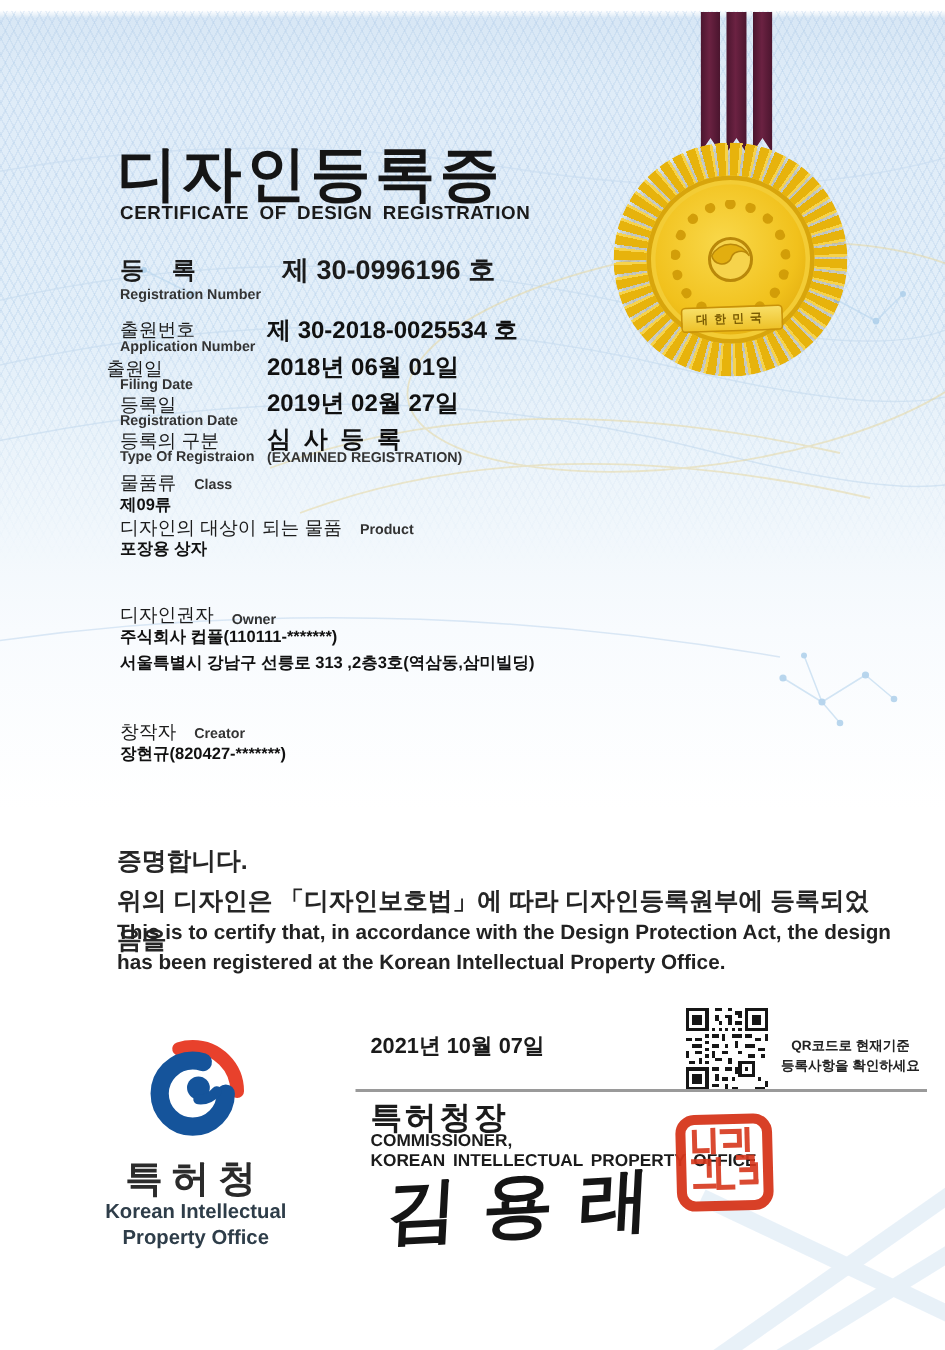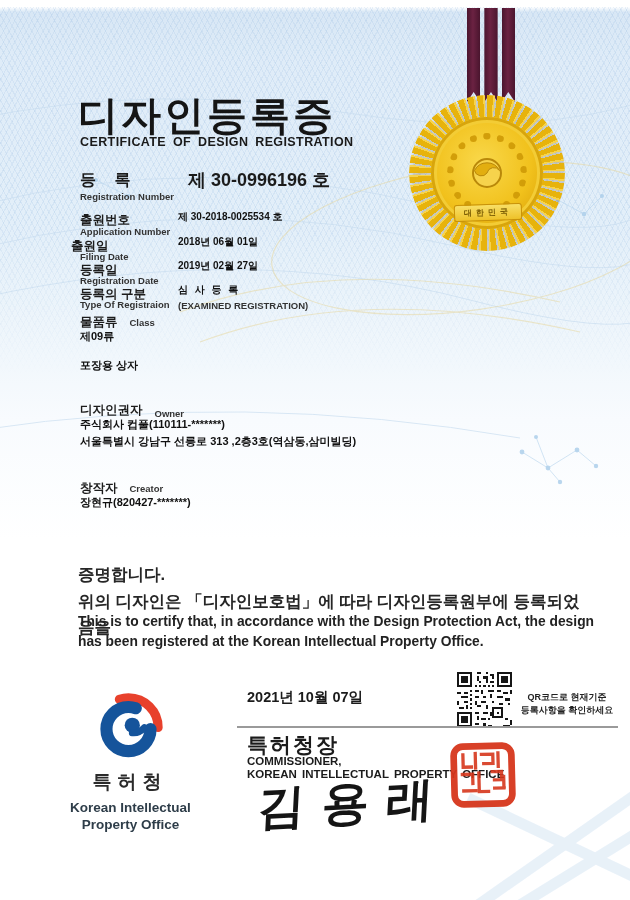--- a/index.html
+++ b/index.html
@@ -37,44 +37,44 @@
     border:7px dotted #cf9a06;box-sizing:border-box;opacity:.9;}
   .taegeuk{position:absolute;left:60px;top:147px;width:36px;height:36px;}
   .banner{position:absolute;left:45px;top:196px;width:66px;height:15px;
     background:linear-gradient(#f8df67,#eec229);border:1px solid #c8920a;border-radius:3px;
     display:flex;align-items:center;justify-content:center;
     font-size:8px;letter-spacing:4px;font-weight:bold;color:#7a5c03;transform:rotate(-2deg);}
   
   .abs{position:absolute;}
   .title{left:78px;top:88px;font-size:40px;font-weight:bold;letter-spacing:3px;color:#151515;}
   .subtitle{left:80px;top:135px;font-size:12.5px;font-weight:bold;letter-spacing:.4px;word-spacing:3px;color:#1a1a1a;}
-  .lko{font-size:12.5px;font-weight:bold;color:#1c1c1c;}
+  .lko{font-size:12.5px;font-weight:normal;color:#1c1c1c;}
   .len{font-size:9.5px;font-weight:bold;color:#333;}
-  .val{font-size:10px;font-weight:bold;color:#111;left:178px;}
+  .val{font-size:16px;font-weight:bold;color:#111;left:178px;}
   .reg-lko{left:80px;top:170px;font-size:16px;font-weight:bold;letter-spacing:7px;}
   .reg-len{left:80px;top:191px;}
   .reg-val{left:188px;top:168px;font-size:18px;font-weight:bold;}
   .inline-lbl{display:flex;align-items:baseline;gap:12px;}
   .bold14{font-size:11px;font-weight:bold;color:#111;}
   .stmt-ko{left:78px;top:561px;width:505px;font-size:16.5px;line-height:1.62;font-weight:600;color:#262626;}
   .stmt-en{left:78px;top:612px;width:516px;font-size:13.8px;line-height:1.45;font-weight:700;color:#222;text-align:justify;}
   .issue-date{left:247px;top:688px;font-size:14.5px;font-weight:600;}
   .rule{left:237px;top:726px;width:381px;border-top:2px solid #9a9a9a;height:0;}
   .comm-title{left:247px;top:731px;font-size:21px;font-weight:bold;letter-spacing:2px;}
   .comm-l1{left:247px;top:755px;font-size:11.5px;font-weight:bold;}
   .comm-l2{left:247px;top:768px;font-size:11.5px;font-weight:bold;word-spacing:2px;}
   .signature{left:258px;top:772px;font-size:47px;font-weight:600;letter-spacing:17px;color:#151515;
     font-family:"DejaVu Serif","Liberation Serif",serif;
     transform:skewX(-6deg) rotate(-3deg);white-space:nowrap;}
   .qr{left:457px;top:672px;width:55px;height:55px;}
   .qr-caption{left:514px;top:691px;width:106px;font-size:9px;font-weight:600;line-height:1.4;color:#222;text-align:center;}
   .seal{left:450px;top:742px;width:66px;height:66px;transform:rotate(-1.5deg);opacity:.95;}
   
   .logo-mark{left:92px;top:688px;width:76px;height:76px;}
-  .logo-ko{left:80px;top:769px;width:100px;text-align:center;font-size:19px;font-weight:bold;letter-spacing:6px;color:#2b2b2b;}
+  .logo-ko{left:80px;top:769px;width:100px;text-align:center;font-size:25px;font-weight:bold;letter-spacing:6px;color:#2b2b2b;}
   .logo-en{left:68px;top:800px;width:125px;text-align:center;font-size:13.5px;font-weight:bold;line-height:1.25;color:#2e3d49;}
 </style>
 </head>
 <body>
 
 <div class="page">
 
   <div class="bg-base"></div>
   <div class="bg-texture"></div>
 
@@ -156,20 +156,24 @@
   <div class="abs lko" style="left:80px;top:286px;">등록의 구분</div>
   <div class="abs len" style="left:80px;top:299px;">Type Of Registraion</div>
   <div class="abs val" style="top:283px;letter-spacing:2px;">심 사 등 록</div>
   <div class="abs len" style="left:178px;top:300px;">(EXAMINED REGISTRATION)</div>
 
   <div class="abs inline-lbl" style="left:80px;top:314px;">
     <span class="lko">물품류</span>
     <span class="len">Class</span>
   </div>
   <div class="abs bold14" style="left:80px;top:329px;">제09류</div>
+  <div class="abs inline-lbl" style="left:80px;top:344px;">
+    <span class="lko">디자인의 대상이 되는 물품</span>
+    <span class="len">Product</span>
+  </div>
   <div class="abs bold14" style="left:80px;top:358px;">포장용 상자</div>
 
   <div class="abs inline-lbl" style="left:80px;top:402px;align-items:flex-end;">
     <span class="lko">디자인권자</span>
     <span class="len">Owner</span>
   </div>
   <div class="abs bold14" style="left:80px;top:417px;">주식회사 컵풀(110111-*******)</div>
   <div class="abs bold14" style="left:80px;top:434px;">서울특별시 강남구  선릉로 313 ,2층3호(역삼동,삼미빌딩)</div>
 
   <div class="abs inline-lbl" style="left:80px;top:480px;">

